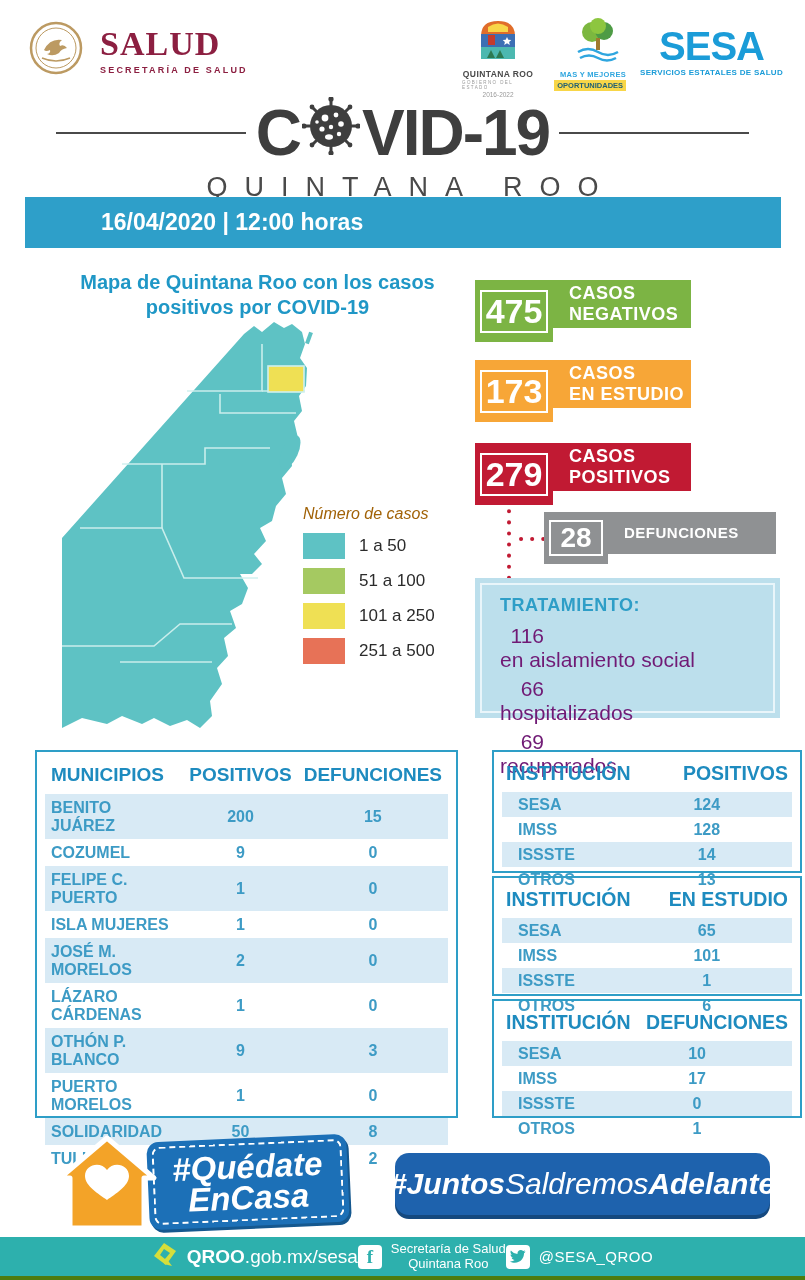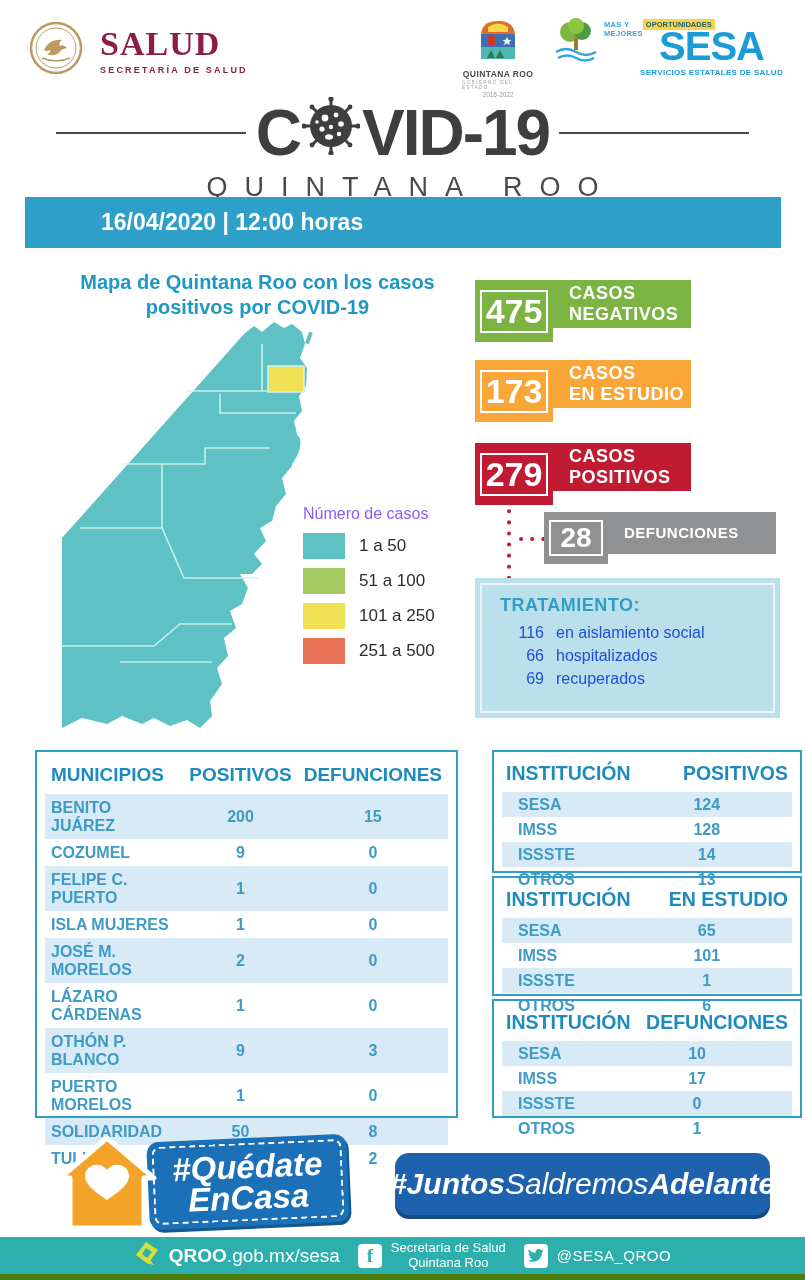--- a/index.html
+++ b/index.html
@@ -9,21 +9,21 @@
 
   
   .salud-logo { left:28px; top:20px; display:flex; align-items:center; gap:16px; }
   .salud-text .t1 { font-family:"Liberation Serif", serif; font-weight:bold; font-size:34px; color:#8C1F41; letter-spacing:1px; }
   .salud-text .t2 { font-size:9px; color:#8C1F41; letter-spacing:2.2px; font-weight:bold; margin-top:2px; }
   .logos-right { right:22px; top:18px; display:flex; align-items:flex-start; gap:14px; }
   .qroo-shield { display:flex; flex-direction:column; align-items:center; width:72px; }
   .qroo-shield .l1 { font-size:8.5px; font-weight:bold; color:#4A4A4A; margin-top:3px; letter-spacing:.4px; }
   .qroo-shield .l2 { font-size:4.5px; color:#9A9A9A; letter-spacing:1.4px; margin-top:1px; }
   .qroo-shield .l3 { font-size:6.5px; color:#9A9A9A; margin-top:1px; }
-  .oport-logo { display:flex; flex-direction:row; align-items:flex-start; width:78px; }
+  .oport-logo { display:flex; flex-direction:column; align-items:flex-end; width:78px; }
   .oport-logo .l1 { font-size:7.5px; color:#2FA6DF; font-weight:bold; margin-top:2px; letter-spacing:.3px;}
   .oport-logo .l2 { font-size:7.5px; color:#205F74; font-weight:bold; background:#F8D648; padding:1px 3px; margin-top:1px; }
   .sesa-logo { display:flex; flex-direction:column; align-items:center; margin-top:8px; }
   .sesa-logo .t1 { font-size:40px; font-weight:800; color:#1B9CD8; line-height:1; letter-spacing:-1px; }
   .sesa-logo .t2 { font-size:8px; font-weight:bold; color:#1B9CD8; margin-top:2px; letter-spacing:.3px; }
 
   
   .covid-title { top:96px; left:0; width:100%; text-align:center; }
   .covid-row { display:flex; align-items:center; justify-content:center; gap:10px; }
   .h-line { height:2px; background:#4A4A4A; width:190px; }
@@ -33,21 +33,21 @@
   
   .banner { left:25px; top:197px; width:756px; height:51px; background:#2E9FC9; color:#fff;
             display:flex; align-items:center; padding:0 28px; }
   .banner .b1 { font-size:30px; font-weight:bold; }
   .banner .b2 { font-size:23px; font-weight:600; margin-left:48px; }
 
   
   .map-title { left:60px; top:270px; width:395px; text-align:center; color:#1F97C6; font-weight:bold; font-size:20px; line-height:1.25; }
   .map-svg { left:62px; top:316px; }
   .legend { left:303px; top:505px; width:160px; }
-  .legend-title { font-size:16px; color:#8b5cf6; margin-bottom:10px; }
+  .legend-title { font-size:16px; color:#a16207; margin-bottom:10px;font-style:italic; }
   .legend-item { display:flex; align-items:center; margin-bottom:9px; }
   .legend-sw { width:42px; height:26px; margin-right:14px; }
   .legend-label { font-size:17px; color:#2B2B2B; }
 
   
   .stat { position:absolute; display:flex; }
   .stat-num { width:78px; display:flex; align-items:center; justify-content:center; }
   .stat-num-inner { border:2.5px solid #fff; margin:5px; width:calc(100% - 10px); text-align:center;
                     color:#fff; font-weight:800; }
   .stat-band { color:#fff; font-weight:800; display:flex; flex-direction:column; justify-content:center;
@@ -62,21 +62,21 @@
   .stat-gray .stat-num { width:64px; height:52px; }
   .stat-gray .stat-num-inner { font-size:28px; }
   .stat-band.small { height:42px; width:168px; font-size:15px; }
 
   .dotted-connector { left:495px; top:485px; }
 
   
   .tratamiento { left:475px; top:578px; width:305px; height:140px; background:#BCDFEC; padding:5px; }
   .tratamiento-inner { border:2px solid #E9F5FA; height:100%; padding:10px 14px 8px 18px; }
   .trat-title { color:#2E9EC7; font-weight:800; font-size:18px; margin-bottom:8px; letter-spacing:.5px; }
-  .trat-item { display:flex; font-size:16px; color:#1d4ed8; margin-bottom:5px; }
+  .trat-item { display:flex; font-size:21px; color:#701a75; margin-bottom:5px;flex-direction:column; }
   .trat-val { width:44px; text-align:right; margin-right:12px; }
 
   
   .muni-box { left:35px; top:750px; width:423px; height:368px; border:2px solid #2E9EC7; padding:10px 8px; }
   table { border-collapse:collapse; width:100%; }
   .muni-box th { color:#1E8BBF; font-size:19px; font-weight:800; text-align:left; padding:2px 6px 8px 6px; }
   .muni-box th:nth-child(2), .muni-box th:nth-child(3) { text-align:center; }
   .muni-box td { color:#3D9BC5; font-size:16px; font-weight:bold; padding:4.5px 6px; }
   .muni-box td:nth-child(2), .muni-box td:nth-child(3) { text-align:center; }
   tbody tr:nth-child(odd) td { background:#D8EAF5; }
@@ -97,22 +97,22 @@
                   display:flex; align-items:center; justify-content:center; }
   .quedate-rect-inner { border:2px dashed #fff; border-radius:8px; position:absolute; inset:5px; }
   .quedate-text { color:#fff; font-weight:800; font-style:italic; font-size:33px; line-height:.95; text-align:center; position:relative; }
   .house { position:absolute; left:0; top:4px; width:110px; height:100px; }
   .juntos { left:395px; top:1153px; width:375px; height:62px; background:#1E62AD; border-radius:14px;
             box-shadow:0 4px 0 #15497f; display:flex; align-items:center; justify-content:center;
             color:#fff; font-style:italic; font-size:30px; white-space:pre; }
   .juntos b { font-weight:800; }
 
   
-  .footer-bar { left:0; top:1237px; width:805px; height:43px; background:#2DB0AD; border-bottom:6px solid #4d7c0f;
-                display:flex; align-items:center; justify-content:center; gap:18px; color:#fff; }
+  .footer-bar { left:0; top:1237px; width:805px; height:43px; background:#2DB0AD; border-bottom:4px solid #4d7c0f;
+                display:flex; align-items:center; justify-content:center; color:#fff; }
   .footer-item { display:flex; align-items:center; gap:9px; }
   .f-url { font-size:19px; }
   .f-url b { font-weight:800; }
   .f-two { font-size:13px; line-height:1.15; text-align:center; }
   .f-handle { font-size:15px; letter-spacing:.5px; }
   .fb-sq { width:24px; height:24px; background:#fff; border-radius:4px; color:#2DB0AD; font-weight:800;
            font-family:"Liberation Serif",serif; font-size:19px; display:flex; align-items:center; justify-content:center; }
   .tw-sq { width:24px; height:24px; background:#fff; border-radius:4px; display:flex; align-items:center; justify-content:center; }
 </style>
 </head>

